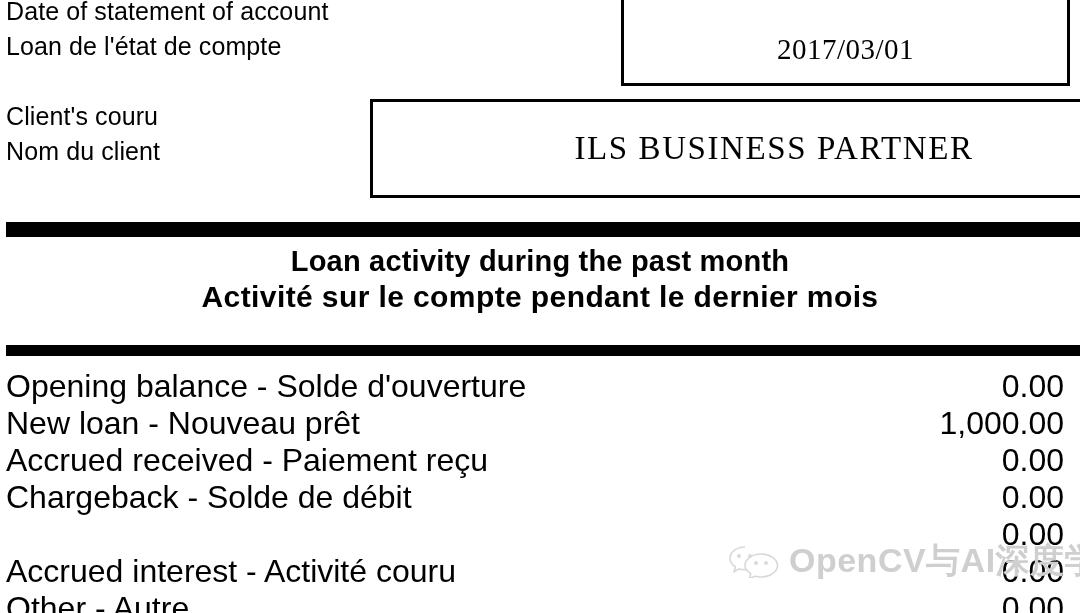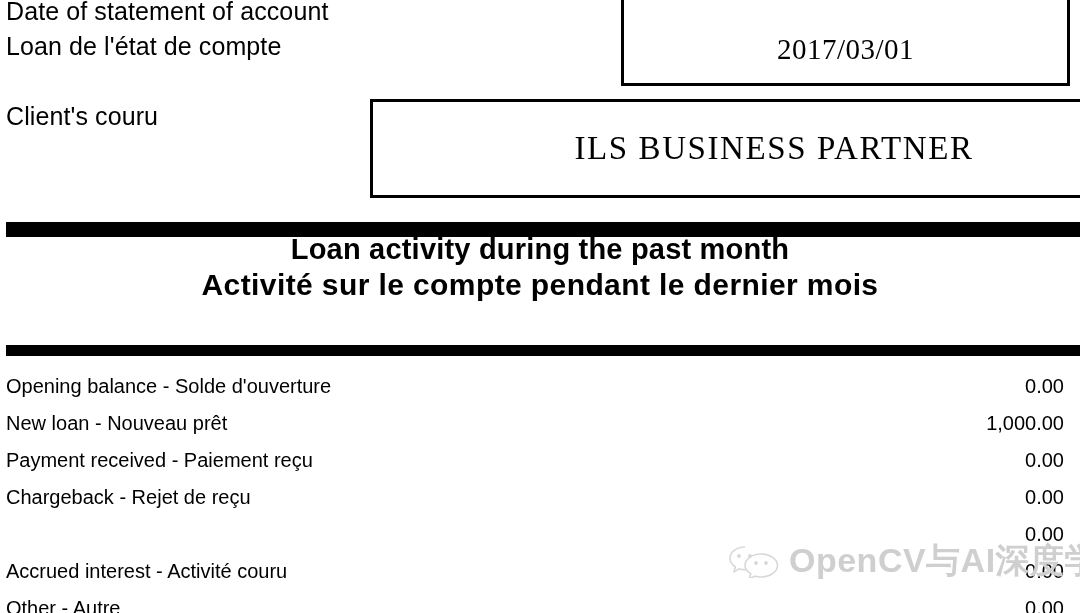--- a/index.html
+++ b/index.html
@@ -73,42 +73,42 @@
     position: absolute;
     left: 6px;
     width: 1074px;
     background: #000000;
   }
   #rule-top    { top: 222px; height: 15px; }
   #rule-bottom { top: 345px; height: 11px; }
 
   #section-title {
     position: absolute;
-    left: 0; top: 232px;
+    left: 0; top: 244px;
     width: 1080px;
     text-align: center;
     font-weight: bold;
     font-size: 29px;
     line-height: 35px;
     letter-spacing: 0.2px;
   }
   #section-title .title-line { display: block; }
   #section-title .title-line.fr { font-size: 30px; letter-spacing: 0.4px; text-align: center; }
 
   
   #items {
     position: absolute;
     left: 0; top: 368px;
     width: 1080px;
   }
   .item-row {
     position: relative;
     height: 37px;
     line-height: 37px;
-    font-size: 20px;
+    font-size: 32px;
     white-space: nowrap;
   }
   .item-label {
     position: absolute;
     left: 6px; top: 0;
   }
   .item-amount {
     position: absolute;
     right: 16px; top: 0;
     text-align: center;
@@ -140,20 +140,21 @@
     <span class="label-line">Date of statement of account</span>
     <span class="label-line">Loan de l'état de compte</span>
   </div>
 
   <div class="value-box" id="date-box">
     <span id="date-value">2017/03/01</span>
   </div>
 
   <div class="label-block" id="client-label-block">
     <span class="label-line">Client's couru</span>
+    <span class="label-line">Nom du client</span>
   </div>
 
   <div class="value-box" id="client-box">
     <span id="client-value">ILS BUSINESS PARTNER</span>
   </div>
 
 </div>
 
 <div class="rule" id="rule-top"></div>
 
@@ -170,26 +171,26 @@
     <span class="item-label">Opening balance - Solde d'ouverture</span>
     <span class="item-amount">0.00</span>
   </div>
 
   <div class="item-row">
     <span class="item-label">New loan - Nouveau prêt</span>
     <span class="item-amount">1,000.00</span>
   </div>
 
   <div class="item-row">
-    <span class="item-label">Payment received - Paiement reçu</span>
-    <span class="item-amount">0.00</span>
-  </div>
-
-  <div class="item-row">
-    <span class="item-label">Chargeback - Rejet de reçu</span>
+    <span class="item-label">Accrued received - Paiement reçu</span>
+    <span class="item-amount">0.00</span>
+  </div>
+
+  <div class="item-row">
+    <span class="item-label">Chargeback - Solde de débit</span>
     <span class="item-amount">0.00</span>
   </div>
 
   <div class="item-row">
     <span class="item-amount">0.00</span>
   </div>
 
   <div class="item-row">
     <span class="item-label">Accrued interest - Activité couru</span>
     <span class="item-amount">0.00</span>

